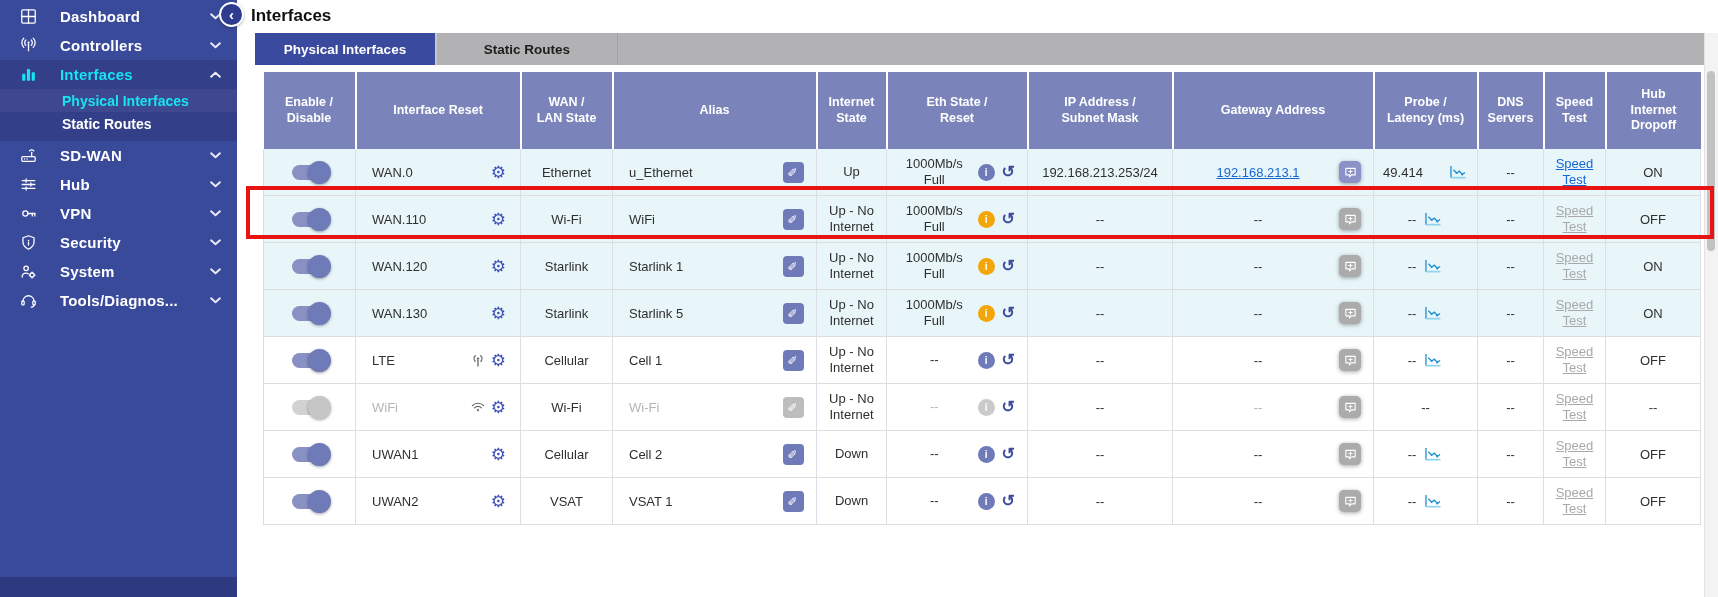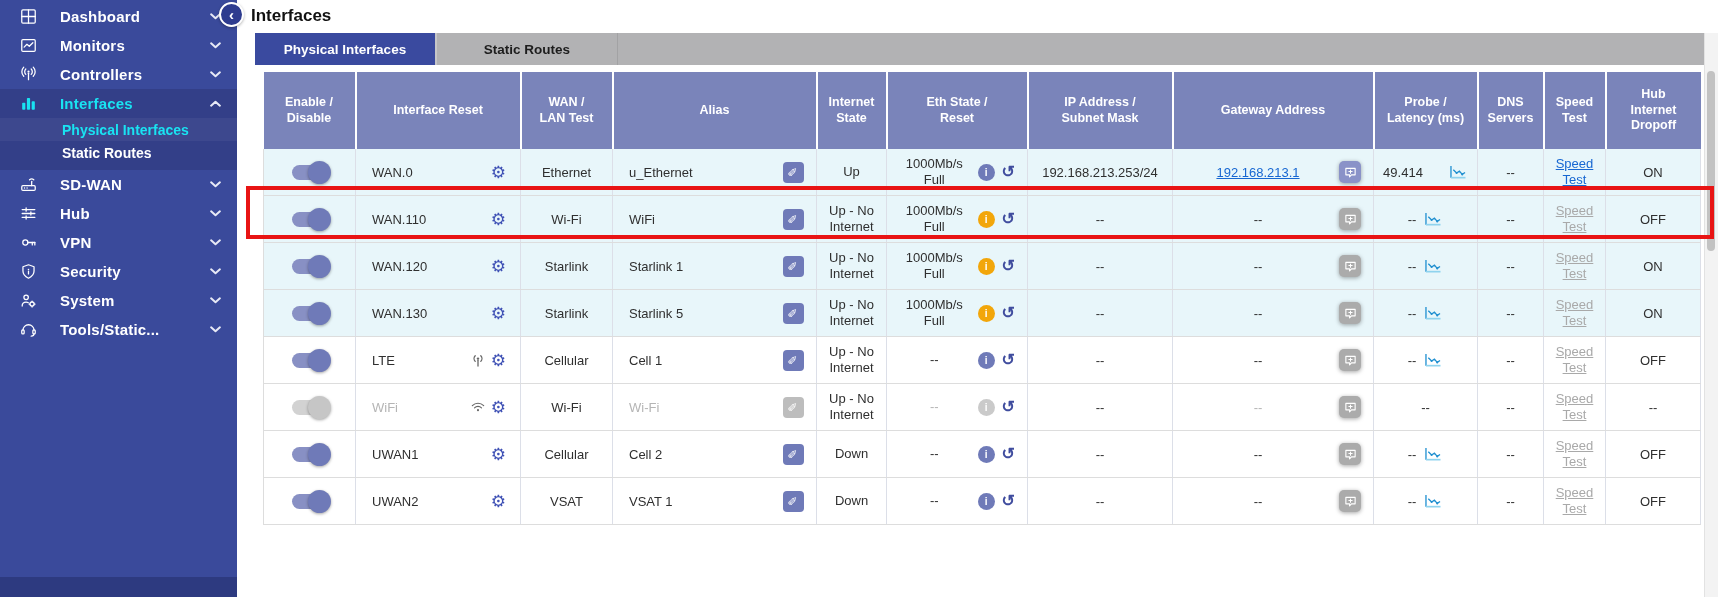--- a/index.html
+++ b/index.html
@@ -114,34 +114,20 @@
     <nav id="sidebar-nav">
         <div class="side-item">
           <span class="icon">
             <svg viewBox="0 0 24 24">
               <rect x="3.5" y="3.5" width="17" height="17" rx="1.5"></rect>
               <line x1="12" y1="3.5" x2="12" y2="20.5"></line>
               <line x1="3.5" y1="12" x2="20.5" y2="12"></line>
             </svg>
           </span>
           <span class="side-label">Dashboard</span>
-          <span class="chev">
-            <svg viewBox="0 0 10 6">
-              <polyline points="1,1 5,4.6 9,1"></polyline>
-            </svg>
-          </span>
-        </div>
-        <div class="side-item">
-          <span class="icon">
-            <svg viewBox="0 0 24 24">
-              <rect x="3.5" y="4.5" width="17" height="15" rx="1.5"></rect>
-              <polyline points="6.5,14 10,10.5 13,13 17.5,8.5"></polyline>
-            </svg>
-          </span>
-          <span class="side-label">Monitors</span>
           <span class="chev">
             <svg viewBox="0 0 10 6">
               <polyline points="1,1 5,4.6 9,1"></polyline>
             </svg>
           </span>
         </div>
         <div class="side-item">
           <span class="icon">
             <svg viewBox="0 0 24 24">
               <circle cx="12" cy="8.5" r="1.4" fill="#fff" stroke="none"></circle>
@@ -266,21 +252,21 @@
         </div>
         <div class="side-item">
           <span class="icon">
             <svg viewBox="0 0 24 24">
               <path d="M5 13a7 7 0 0 1 14 0"></path>
               <rect x="3.5" y="12.5" width="3" height="5" rx="1.2"></rect>
               <rect x="17.5" y="12.5" width="3" height="5" rx="1.2"></rect>
               <path d="M19 17.5c0 2-1.6 3-3.6 3"></path>
             </svg>
           </span>
-          <span class="side-label">Tools/Static...</span>
+          <span class="side-label">Tools/Diagnos...</span>
           <span class="chev">
             <svg viewBox="0 0 10 6">
               <polyline points="1,1 5,4.6 9,1"></polyline>
             </svg>
           </span>
         </div>
       </nav>
     <div class="sidebar-footer"></div>
   </aside>
 
@@ -318,21 +304,21 @@
           <tr>
             <th>
               <div class="pre">Enable /
 Disable</div>
             </th>
             <th>
               <div class="pre">Interface Reset</div>
             </th>
             <th>
               <div class="pre">WAN /
-LAN Test</div>
+LAN State</div>
             </th>
             <th>
               <div class="pre">Alias</div>
             </th>
             <th>
               <div class="pre">Internet
 State</div>
             </th>
             <th>
               <div class="pre">Eth State /

